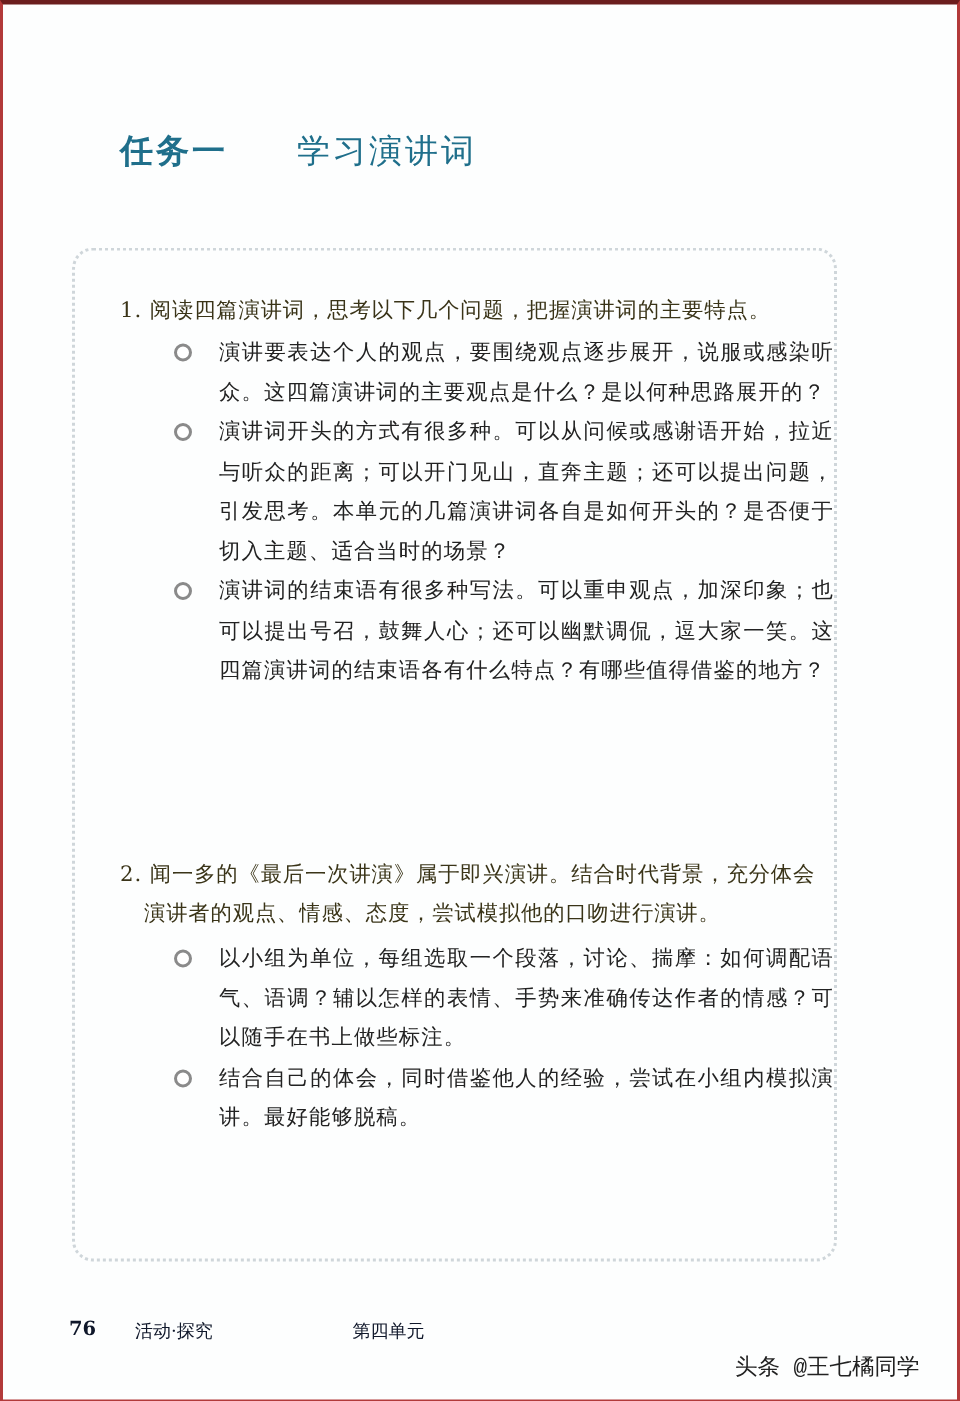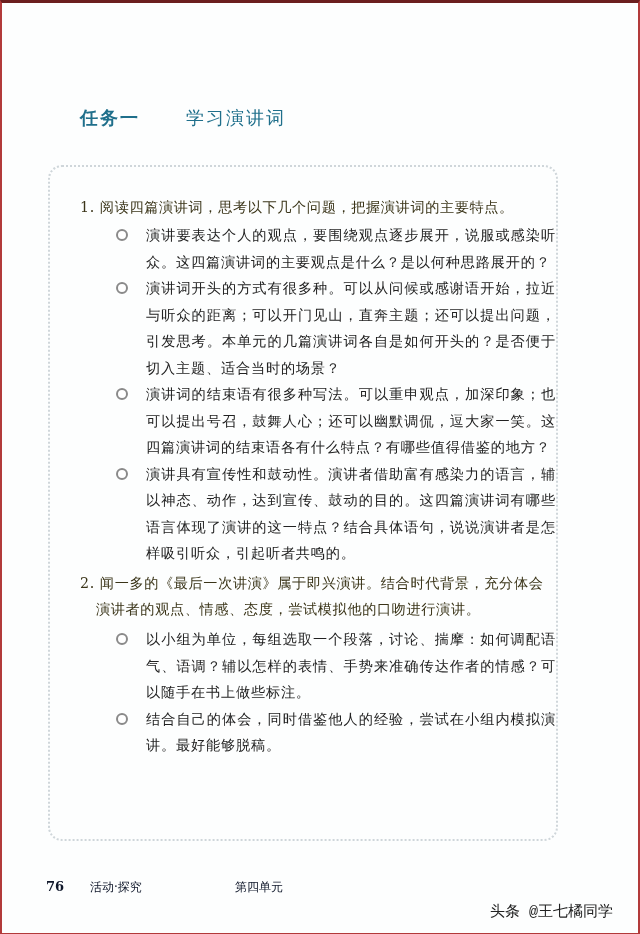--- a/index.html
+++ b/index.html
@@ -10,24 +10,23 @@
     }
     .page {
       position: absolute; left: 0; top: 0;
       width: 636px; height: 930px;
       border: 2px solid #b23a3a;
       border-top: 3px solid #6b1e1e;
       background: #fdfefe;
     }
     .task-header {
       position: absolute; left: 80px; top: 86px;
-      font-size: 18px; color: #1f6f8b; letter-spacing: 2px;
+      font-size: 22px; color: #1f6f8b; letter-spacing: 2px;
       font-family: Liberation Mono, monospace;
       font-weight: bold;
-      margin-top: 20px;
     }
     .task-header .task-title { margin-left: 46px; font-weight: normal; }
     .box {
       position: absolute; left: 48px; top: 165px;
       width: 506px; height: 672px;
       border: 2px dotted #cfd6da;
       border-radius: 14px;
     }
     .q {
       position: absolute; left: 80px; font-size: 14.2px; color: #3a3418;
@@ -81,24 +80,20 @@
     <span>演讲要表达个人的观点，要围绕观点逐步展开，说服或感染听众。这四篇演讲词的主要观点是什么？是以何种思路展开的？</span>
   </div>
   <div class="bullet">
     <span class="mark"></span>
     <span>演讲词开头的方式有很多种。可以从问候或感谢语开始，拉近与听众的距离；可以开门见山，直奔主题；还可以提出问题，引发思考。本单元的几篇演讲词各自是如何开头的？是否便于切入主题、适合当时的场景？</span>
   </div>
   <div class="bullet">
     <span class="mark"></span>
     <span>演讲词的结束语有很多种写法。可以重申观点，加深印象；也可以提出号召，鼓舞人心；还可以幽默调侃，逗大家一笑。这四篇演讲词的结束语各有什么特点？有哪些值得借鉴的地方？</span>
   </div>
-  <div class="bullet">
-    <span class="mark"></span>
-    <span>演讲具有宣传性和鼓动性。演讲者借助富有感染力的语言，辅以神态、动作，达到宣传、鼓动的目的。这四篇演讲词有哪些语言体现了演讲的这一特点？结合具体语句，说说演讲者是怎样吸引听众，引起听者共鸣的。</span>
-  </div>
 </div>
 
 <div class="q q2">
   <span>2. 闻一多的《最后一次讲演》属于即兴演讲。结合时代背景，充分体会</span>
   <span class="cont">演讲者的观点、情感、态度，尝试模拟他的口吻进行演讲。</span>
 </div>
 
 <div class="bullets b2">
   <div class="bullet">
     <span class="mark"></span>

